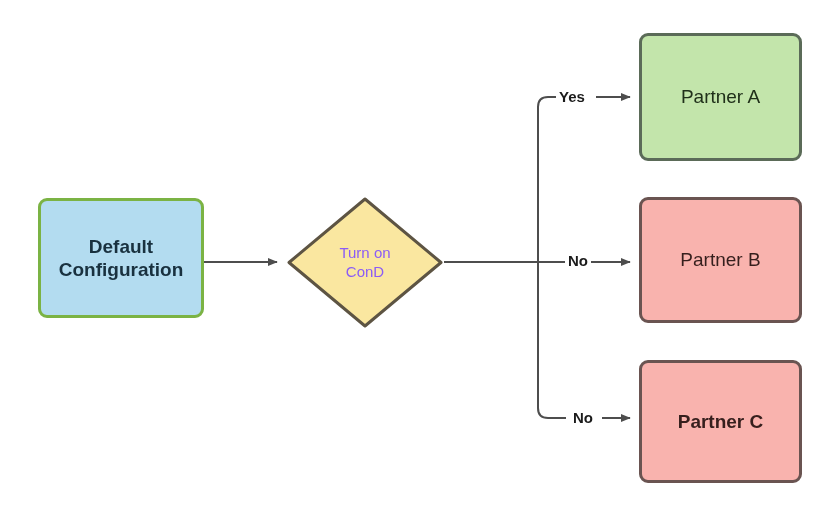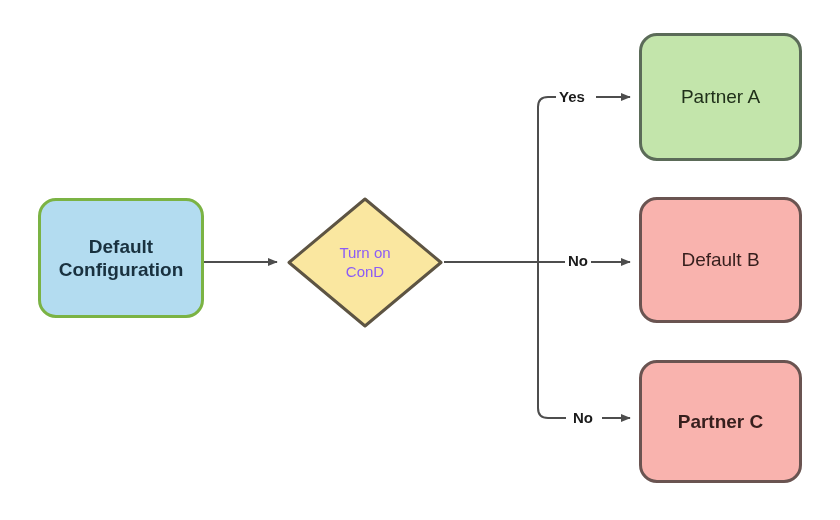--- a/index.html
+++ b/index.html
@@ -29,21 +29,21 @@
     display: flex;
     align-items: center;
     justify-content: center;
     text-align: center;
     line-height: 1.22;
     color: #1f2933;
     font-size: 19px;
     white-space: pre-line;
   }
   .node-rect {
-    border-radius: 18px;
+    border-radius: 9px;
   }
   .node-start {
     left: 38px;
     top: 198px;
     width: 166px;
     height: 120px;
     background: #b3dcf0;
     border: 3px solid #7bb344;
     color: #19313f;
     font-weight: bold;
@@ -144,21 +144,21 @@
     </svg>
     <span>Turn on
 ConD</span>
   </div>
 
   <div class="node node-rect node-partner-a">
     <span>Partner A</span>
   </div>
 
   <div class="node node-rect node-partner-b">
-    <span>Default B</span>
+    <span>Partner B</span>
   </div>
 
   <div class="node node-rect node-partner-c">
     <span>Partner C</span>
   </div>
 
   <div class="edge-label label-yes">Yes</div>
   <div class="edge-label label-no-b">No</div>
   <div class="edge-label label-no-c">No</div>
 

